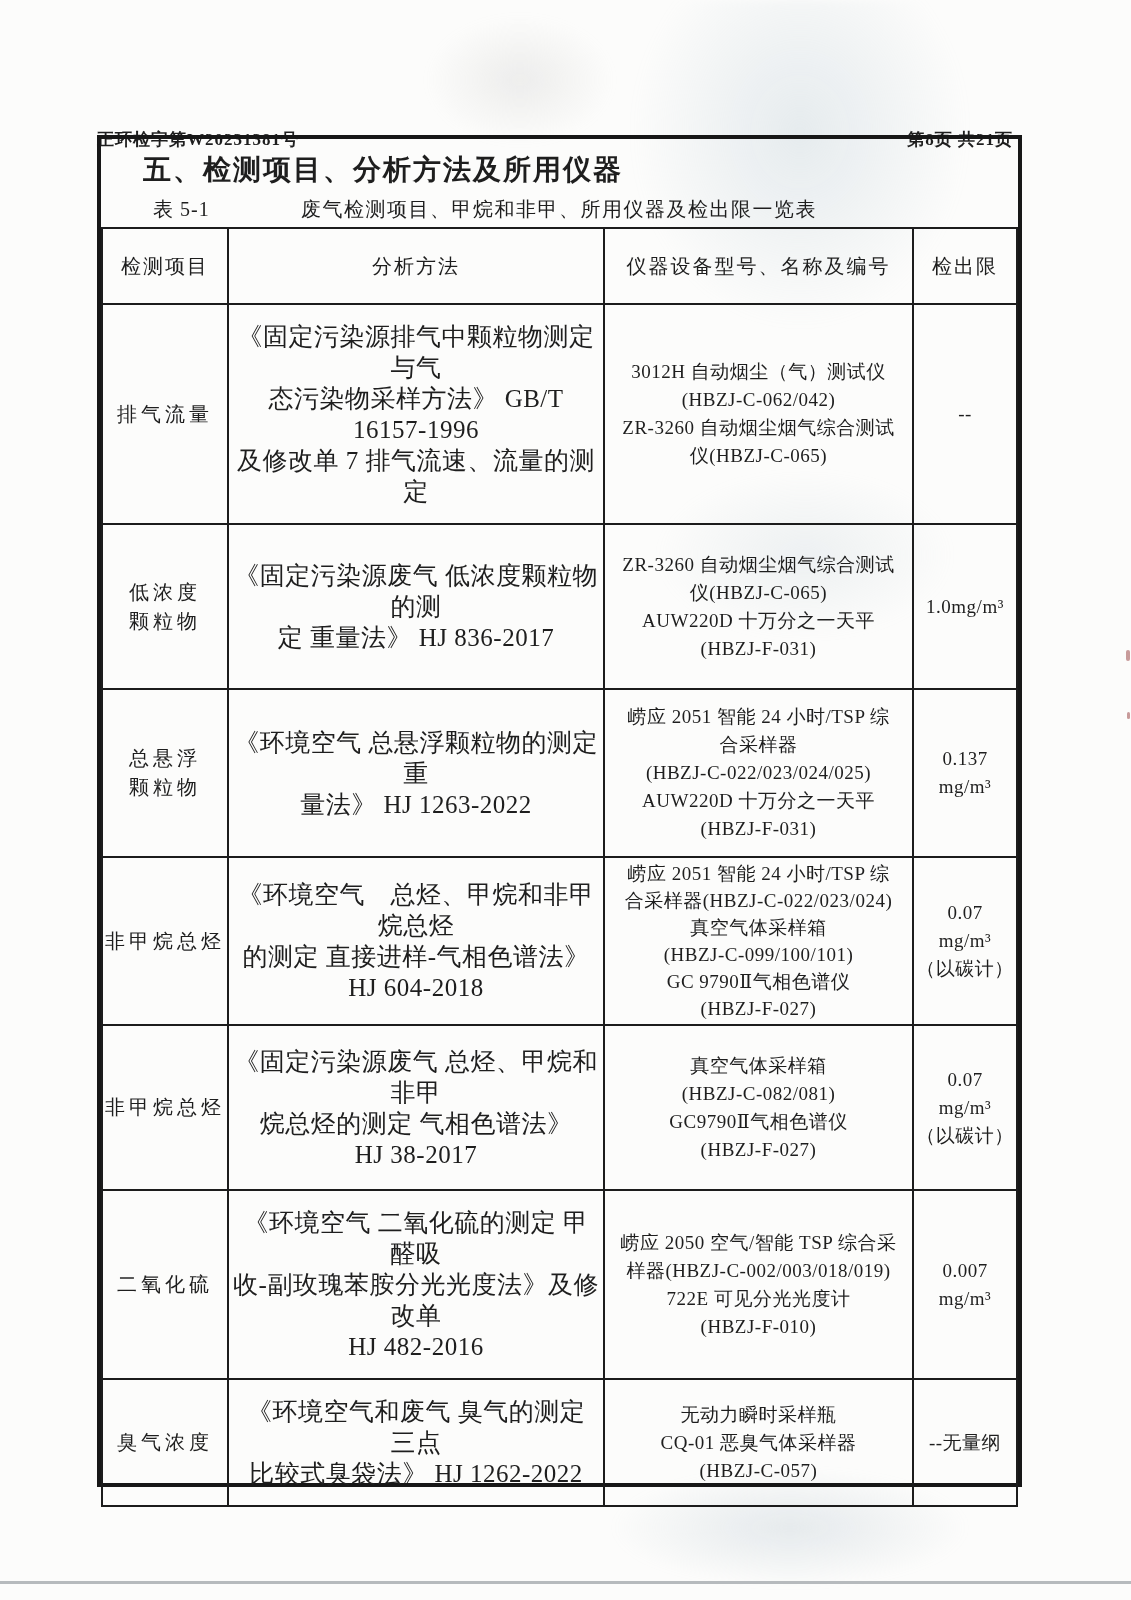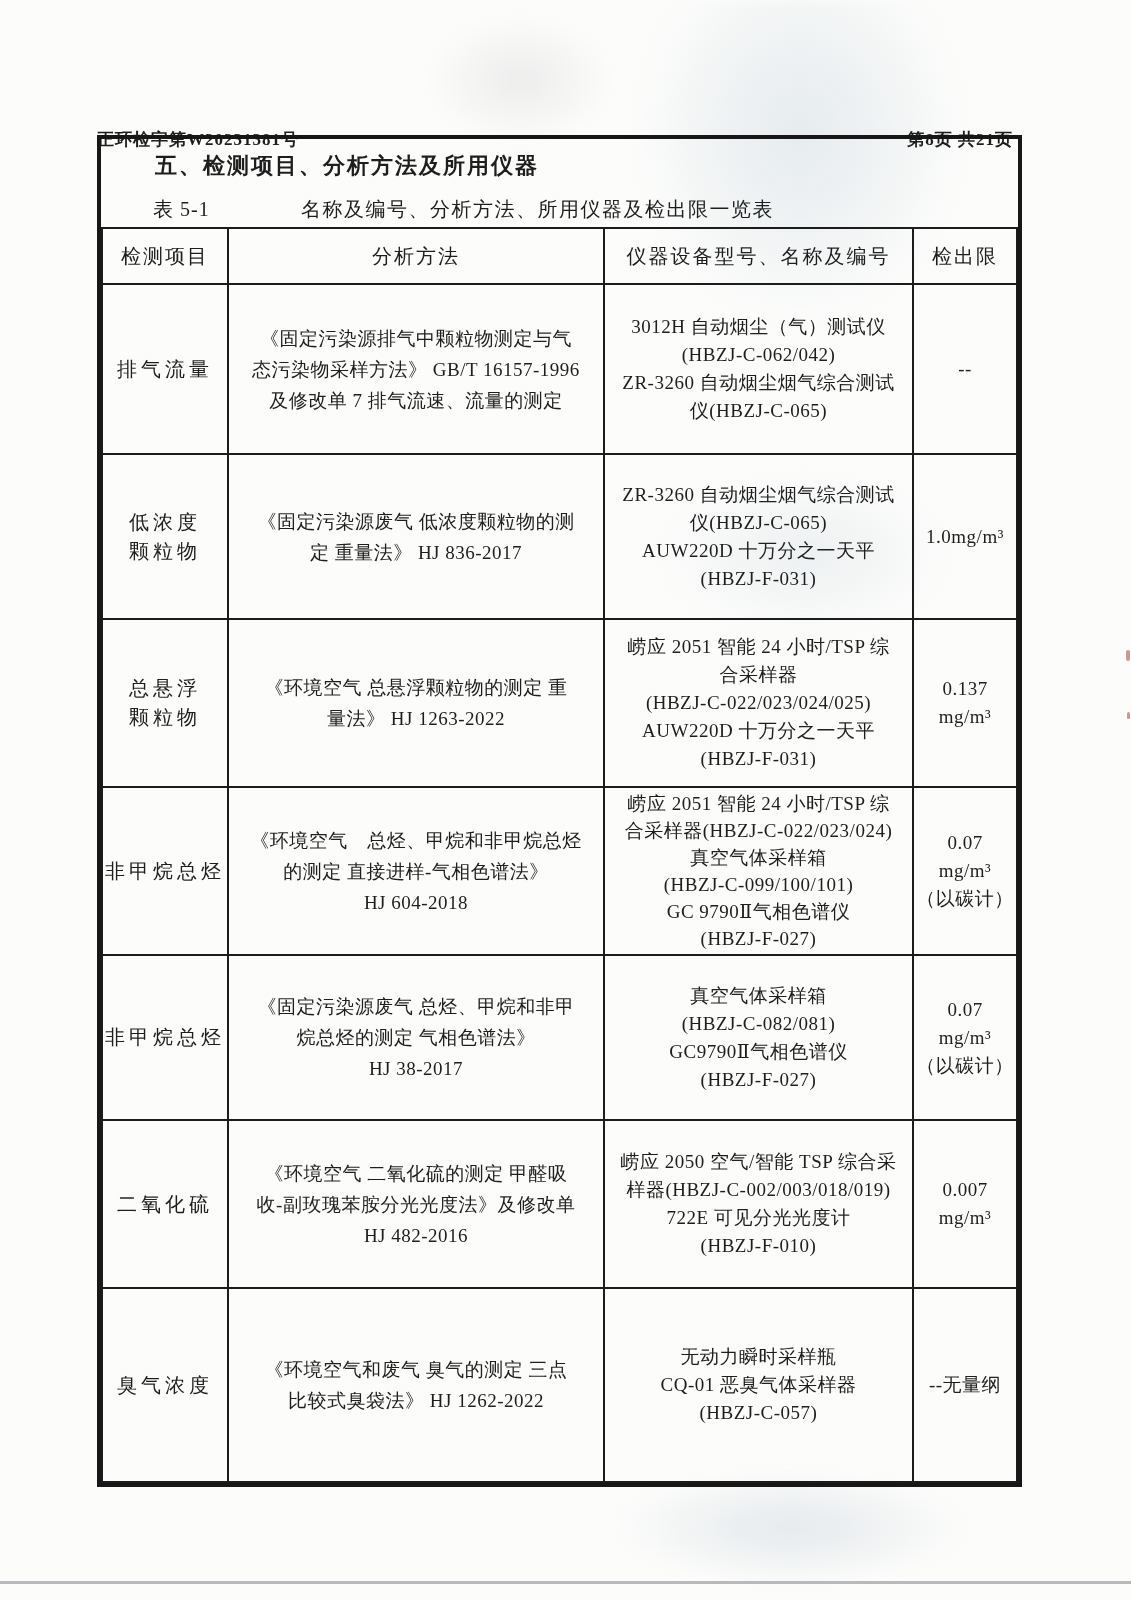--- a/index.html
+++ b/index.html
@@ -23,21 +23,21 @@
   .content-box {
     position: absolute; left: 97px; top: 135px;
     width: 925px; height: 1352px;
     border: 4px solid #171717;
     background: transparent;
   }
 
   .titles { position: relative; height: 88px; }
   .section-title {
     position: absolute; left: 42px; top: 12px;
-    font-size: 22px; font-weight: bold; letter-spacing: 2px; margin-left: 12px;
+    font-size: 28px; font-weight: bold; letter-spacing: 2px;
   }
   .table-label {
     position: absolute; left: 52px; top: 57px;
     font-size: 20px; letter-spacing: 1px;
   }
   .table-caption {
     position: absolute; left: 200px; top: 57px;
     font-size: 20px; letter-spacing: 1.5px;
   }
 
@@ -46,24 +46,24 @@
     width: 100%; height: calc(100% - 88px);
     border-collapse: collapse; table-layout: fixed;
   }
   table.det th, table.det td {
     border: 2px solid #1c1c1c;
     text-align: center; vertical-align: middle;
     white-space: pre-line;
     font-weight: normal;
     overflow: hidden;
   }
-  tr.head { height: 56px; }
+  tr.head { height: 76px; }
   tr.head th { font-size: 20px; letter-spacing: 2px; }
   .c-item   { font-size: 20px; letter-spacing: 4px; line-height: 29px; }
-  .c-method { font-size: 19px; letter-spacing: 0.5px; line-height: 31px; padding: 4px 3px; }
+  .c-method { font-size: 25px; letter-spacing: 0.5px; line-height: 31px; padding: 16px 3px; }
   .c-inst   { font-size: 19px; letter-spacing: 0.5px; line-height: 28px; padding: 2px 2px; border-radius: 15px; }
   .c-limit  { font-size: 19px; letter-spacing: 0.5px; line-height: 28px; }
 
   
   .smudge { position: absolute; pointer-events: none; filter: blur(4px); }
   .sm1 { left: 630px; top: 0;      width: 340px; height: 330px;
          background: radial-gradient(ellipse at 50% 40%, rgba(188,204,214,0.35), rgba(188,204,214,0) 70%); }
   .sm2 { left: 655px; top: 470px;  width: 300px; height: 170px;
          background: radial-gradient(ellipse at 50% 50%, rgba(195,208,216,0.25), rgba(195,208,216,0) 70%); }
   .sm3 { left: 615px; top: 1470px; width: 350px; height: 115px;
@@ -92,21 +92,21 @@
 <div class="doc-header">
   <span>正环检字第W20231381号</span>
   <span>第8页 共21页</span>
 </div>
 
 <div class="content-box">
 
   <div class="titles">
     <div class="section-title">五、检测项目、分析方法及所用仪器</div>
     <span class="table-label">表 5-1</span>
-    <span class="table-caption">名称及编号、分析方法、所用仪器及检出限一览表</span>
+    <span class="table-caption">废气检测项目、甲烷和非甲、所用仪器及检出限一览表</span>
   </div>
 
   <table class="det">
     <colgroup>
       <col style="width:126px">
         <col style="width:376px">
         <col style="width:309px">
         <col>
     </colgroup>
     <tbody>

